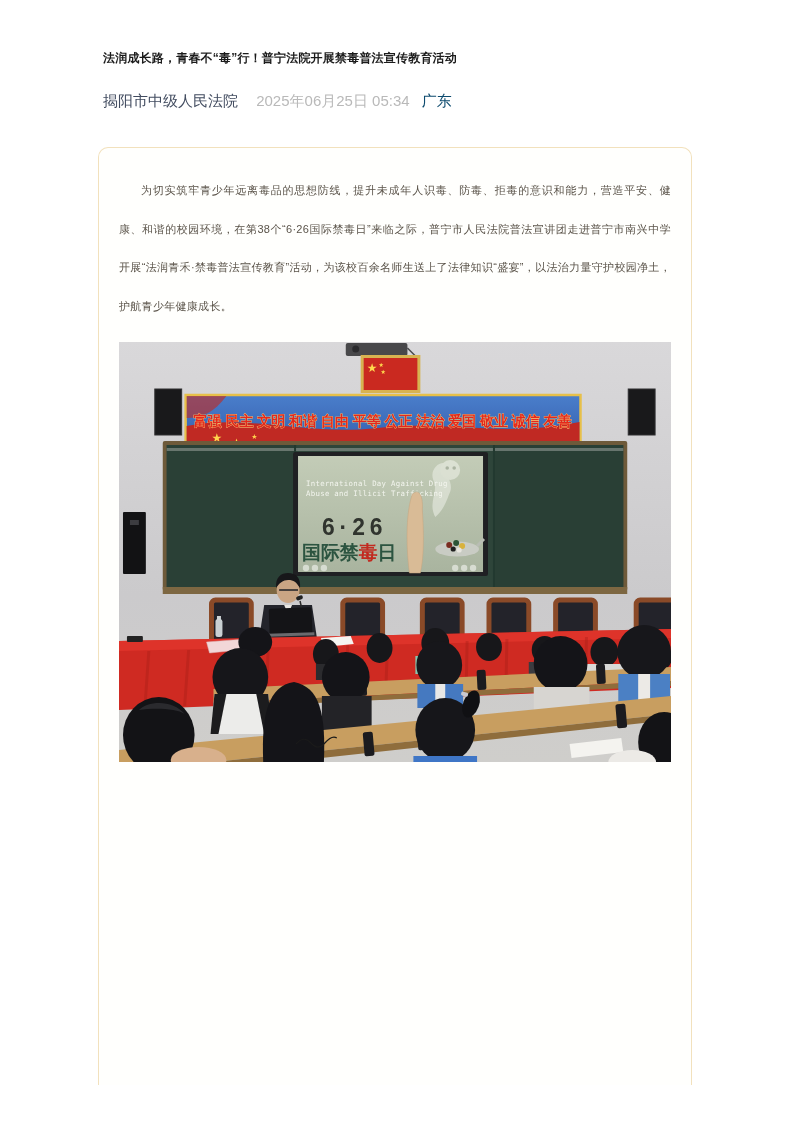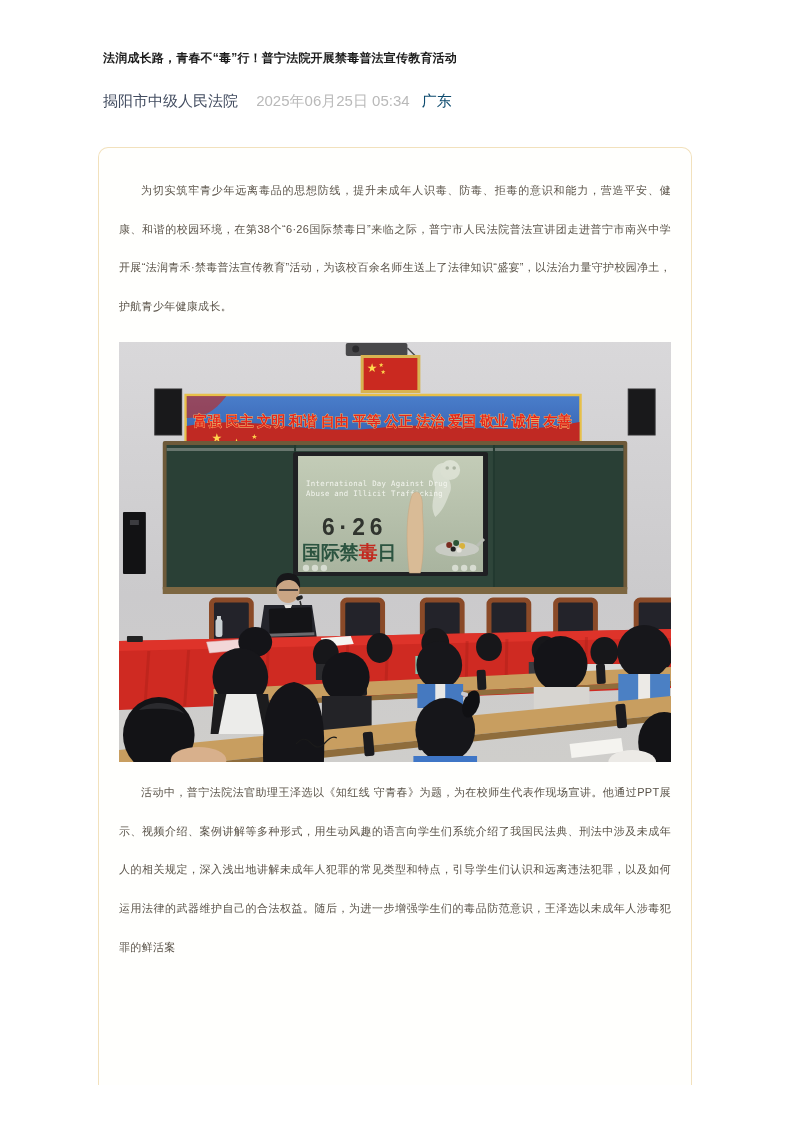--- a/index.html
+++ b/index.html
@@ -280,15 +280,14 @@
           <ellipse cx="328" cy="388" rx="30" ry="32" fill="#16161a"></ellipse>
           <ellipse cx="354" cy="362" rx="8" ry="14" fill="#101013" transform="rotate(20 354 362)"></ellipse>
           <rect x="344" y="350" width="7" height="4" rx="1.5" fill="#c9c9cf" transform="rotate(18 347 352)"></rect>
           <rect x="296" y="414" width="64" height="10" fill="#3f76c6"></rect>
           <ellipse cx="548" cy="400" rx="26" ry="30" fill="#131316"></ellipse>
           <ellipse cx="516" cy="420" rx="24" ry="12" fill="#eceae6"></ellipse>
         </g>
       </svg>
     </div>
 
-    <p class="p2">活动中，普宁法院法官助理王泽选以《知红线 守青春》为题，为在校师生代表作现场宣讲。他通过PPT展示、视频介绍、案例讲解等多种形式，用生动风趣的语言向学生们系统介绍了我国民法典、刑法中涉及未成年人的相关规定，深入浅出地讲解未成年人犯罪的常见类型和特点，引导学生们认识和远离违法犯罪，以及如何运用法律的武器维护自己的合法权益。随后，为进一步增强学生们的毒品防范意识，王泽选以未成年人涉毒犯罪的鲜活案</p>
   </div>
 </div>
 
 </body></html>

